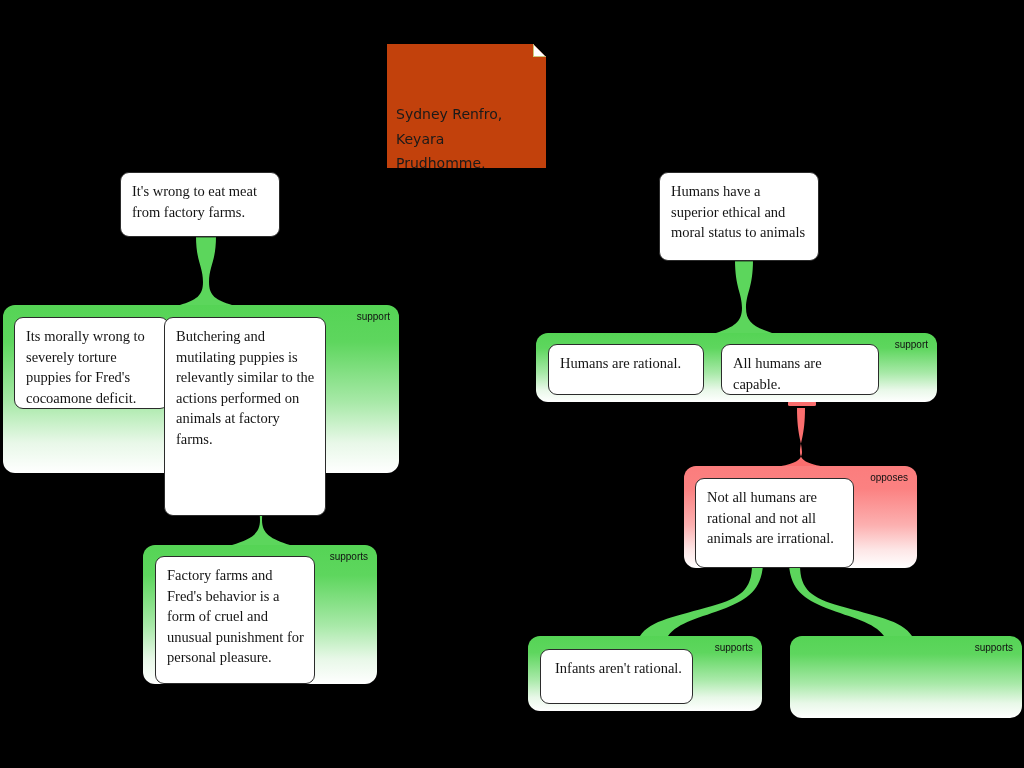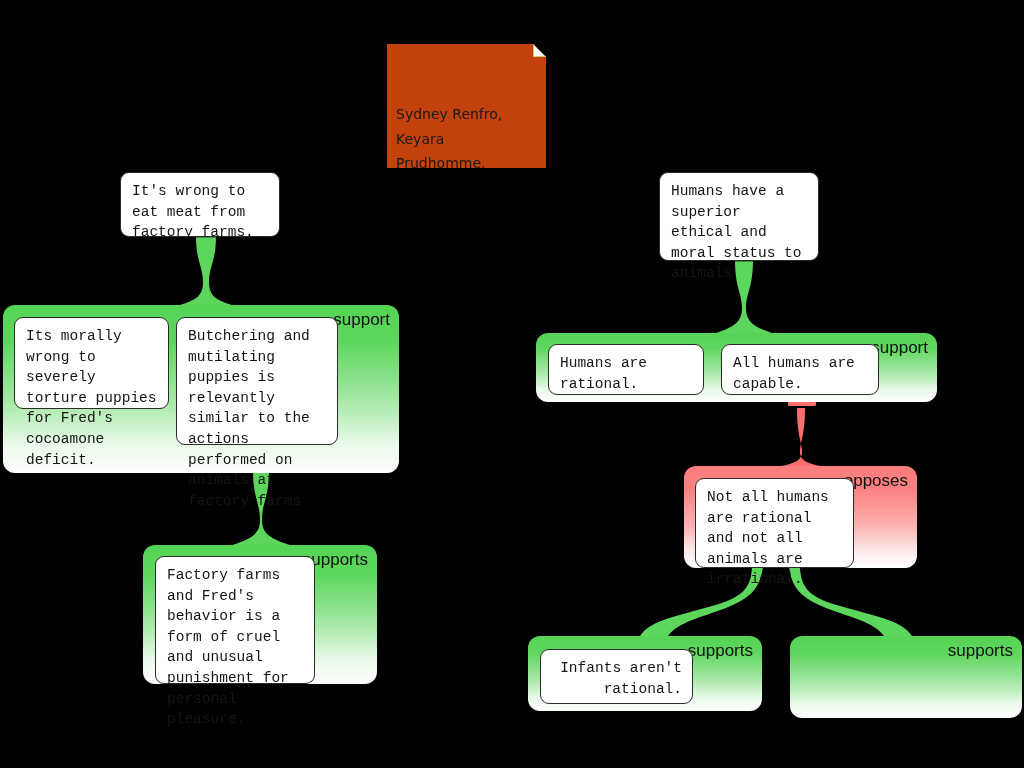--- a/index.html
+++ b/index.html
@@ -40,39 +40,39 @@
   .group.support {
     background: linear-gradient(to bottom, #55d455 0%, #5ed65e 22%, #a8e9a8 58%, #e8f8e8 82%, #ffffff 100%);
   }
   .group.oppose {
     background: linear-gradient(to bottom, #fb7d7d 0%, #fb8181 22%, #fcb0b0 58%, #fde6e6 82%, #ffffff 100%);
   }
   .group-label {
     position: absolute;
     top: 6px;
     right: 9px;
-    font-size: 17px;
+    font-size: 10px;
     color: #111111;
     line-height: 1.1;
     white-space: nowrap;
     font-family: "Liberation Sans", sans-serif;
   }
 
   
   .card {
     position: absolute;
     background: #ffffff;
     border: 1px solid #2b2b2b;
     border-radius: 9px;
     box-sizing: border-box;
     padding: 8px 10px 8px 11px;
     font-size: 14.5px;
     line-height: 20.6px;
     color: #141414;
-    font-family: Liberation Mono, monospace;
+    font-family: Liberation Serif, serif;
   }
   .card.top-claim {
     box-shadow: 1px 1px 0 rgba(0,0,0,0.35);
   }
 
   
   #sticky {
     position: absolute;
     left: 387px;
     top: 44px;
@@ -157,21 +157,21 @@
   </svg>
 
   <div class="card top-claim" style="left:120px; top:172px; width:160px; height:65px;">It's wrong to eat meat from factory farms.</div>
 
   <div class="group support" style="left:3px; top:305px; width:396px; height:168px;">
     <span class="group-label">support</span>
   </div>
 
   <div class="card" style="left:14px; top:317px; width:155px; height:92px;">Its morally wrong to severely torture puppies for Fred's cocoamone deficit.</div>
 
-  <div class="card" style="left:176px; top:317px; width:162px; height:128px;">Butchering and mutilating puppies is relevantly similar to the actions performed on animals at factory farms.</div>
+  <div class="card" style="left:164px; top:317px; width:162px; height:199px;">Butchering and mutilating puppies is relevantly similar to the actions performed on animals at factory farms.</div>
 
   <div class="group support" style="left:143px; top:545px; width:234px; height:139px;">
     <span class="group-label">supports</span>
   </div>
 
   <div class="card" style="left:155px; top:556px; width:160px; height:128px;">Factory farms and Fred's behavior is a form of cruel and unusual punishment for personal pleasure.</div>
 
   <div class="card top-claim" style="left:659px; top:172px; width:160px; height:89px;">Humans have a superior ethical and moral status to animals</div>
 
   <div class="group support" style="left:536px; top:333px; width:401px; height:69px;">

